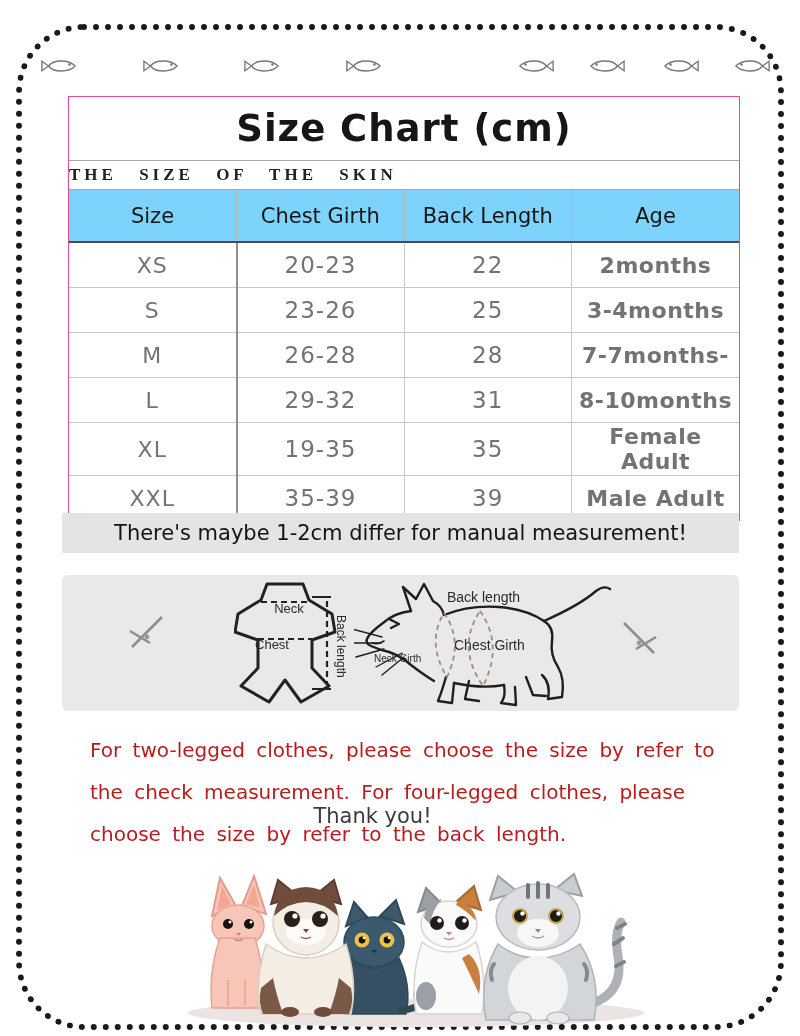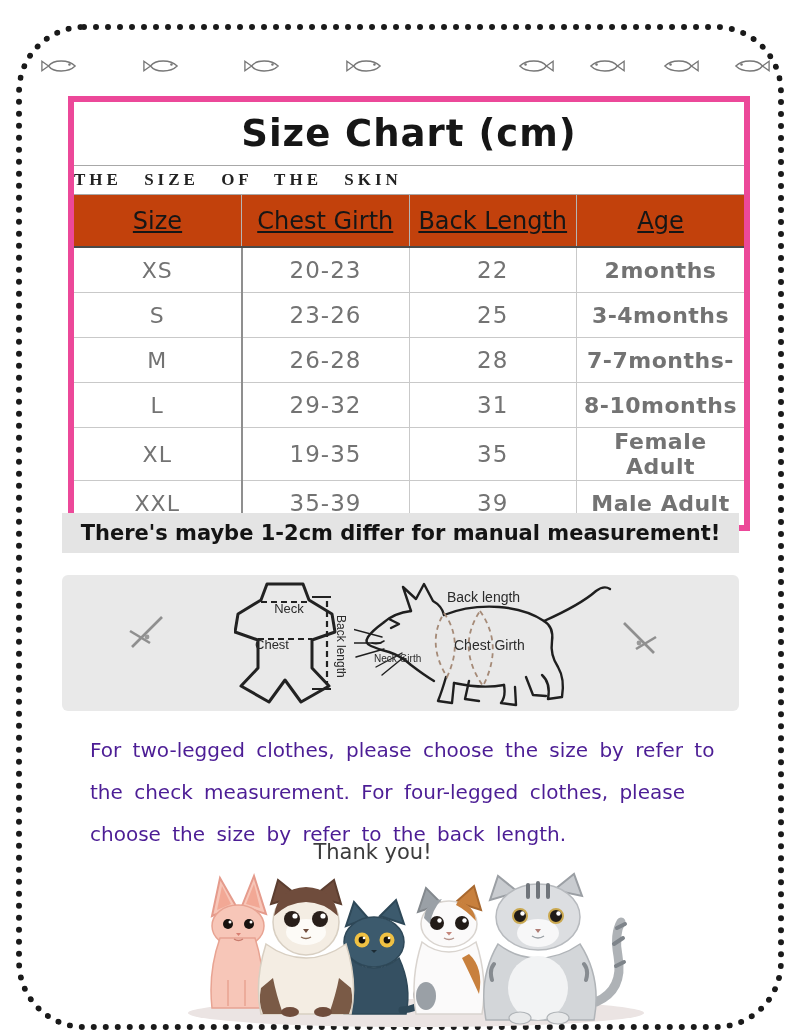--- a/index.html
+++ b/index.html
@@ -5,47 +5,47 @@
   html,body{margin:0;padding:0;background:#fff;}
   .page{position:relative;width:800px;height:1036px;background:#ffffff;overflow:hidden;
         font-family:"DejaVu Sans",sans-serif;color:#161616;}
   .dotted-frame{position:absolute;left:16px;right:16px;top:24px;bottom:6px;
         border:6px dotted #1a1a1a;border-radius:68px;pointer-events:none;}
   
   .fish{position:absolute;top:56px;width:38px;height:20px;}
   .fish.flip{transform:scaleX(-1);}
   
   .table-box{position:absolute;left:68px;top:96px;width:670px;background:#fff;
-        border:6px solid #ec4899;}
+        border:1px solid #ec4899;}
   .title-row{height:63px;line-height:63px;text-align:center;font-size:37px;font-weight:600;
         letter-spacing:1px;border-bottom:1px solid #a8a8a8;}
   .subtitle-row{height:28px;line-height:28px;text-align:left;
         font-family:"Liberation Serif",serif;font-weight:bold;font-size:17px;
         letter-spacing:4px;word-spacing:14px;color:#222;}
   table.size-table{width:100%;border-collapse:collapse;table-layout:fixed;}
-  .size-table th{height:49px;background:#c2410c;font-size:24px;font-weight:500;
-        border-top:1px solid #a8a8a8;border-bottom:2px solid #4a4a4a;border-left:1px solid #b5b5b5;text-decoration:underline;}
+  .size-table th{height:49px;background:#7dd3fc;font-size:21px;font-weight:500;
+        border-top:1px solid #a8a8a8;border-bottom:2px solid #4a4a4a;border-left:1px solid #b5b5b5;}
   .size-table th:first-child{border-left:none;}
   .size-table td{height:42px;text-align:center;font-size:23px;color:#737373;
         border-bottom:1px solid #c9c9c9;border-left:1px solid #c9c9c9;letter-spacing:1px;}
   .size-table td:first-child{border-left:none;border-right:2px solid #8f8f8f;font-size:22px;}
   .size-table td.age{font-weight:bold;font-size:22px;letter-spacing:0.5px;}
   .size-table tr:last-child td{border-bottom:none;}
   
   .note-band{position:absolute;left:62px;top:513px;width:677px;height:40px;background:#e4e4e4;
-        display:flex;align-items:center;justify-content:center;font-size:21px;color:#141414;font-weight:bold;}
+        display:flex;align-items:center;justify-content:center;font-size:21px;color:#141414;}
   .diagram-band{position:absolute;left:62px;top:575px;width:677px;height:136px;background:#e9e9e9;border-radius:6px;}
   .diagram-band .lbl{position:absolute;font-family:"Liberation Sans",sans-serif;
         font-size:13px;color:#2b2b2b;white-space:nowrap;}
   .lbl-vert{writing-mode:vertical-rl;}
   .scissors{position:absolute;width:44px;height:44px;}
   
   .instructions{position:absolute;left:90px;top:729px;width:652px;font-size:20px;
-        line-height:42px;color:#4c1d95;word-spacing:5px;}
-  .thank-you{position:absolute;left:90px;top:840px;width:565px;text-align:center;
+        line-height:42px;color:#b91c1c;word-spacing:5px;}
+  .thank-you{position:absolute;left:90px;top:804px;width:565px;text-align:center;
         font-size:21px;color:#3c3c3c;}
   .cats{position:absolute;left:168px;top:872px;}
 </style>
 </head>
 <body>
 
 <div class="page">
 
   <div class="dotted-frame"></div>
 

